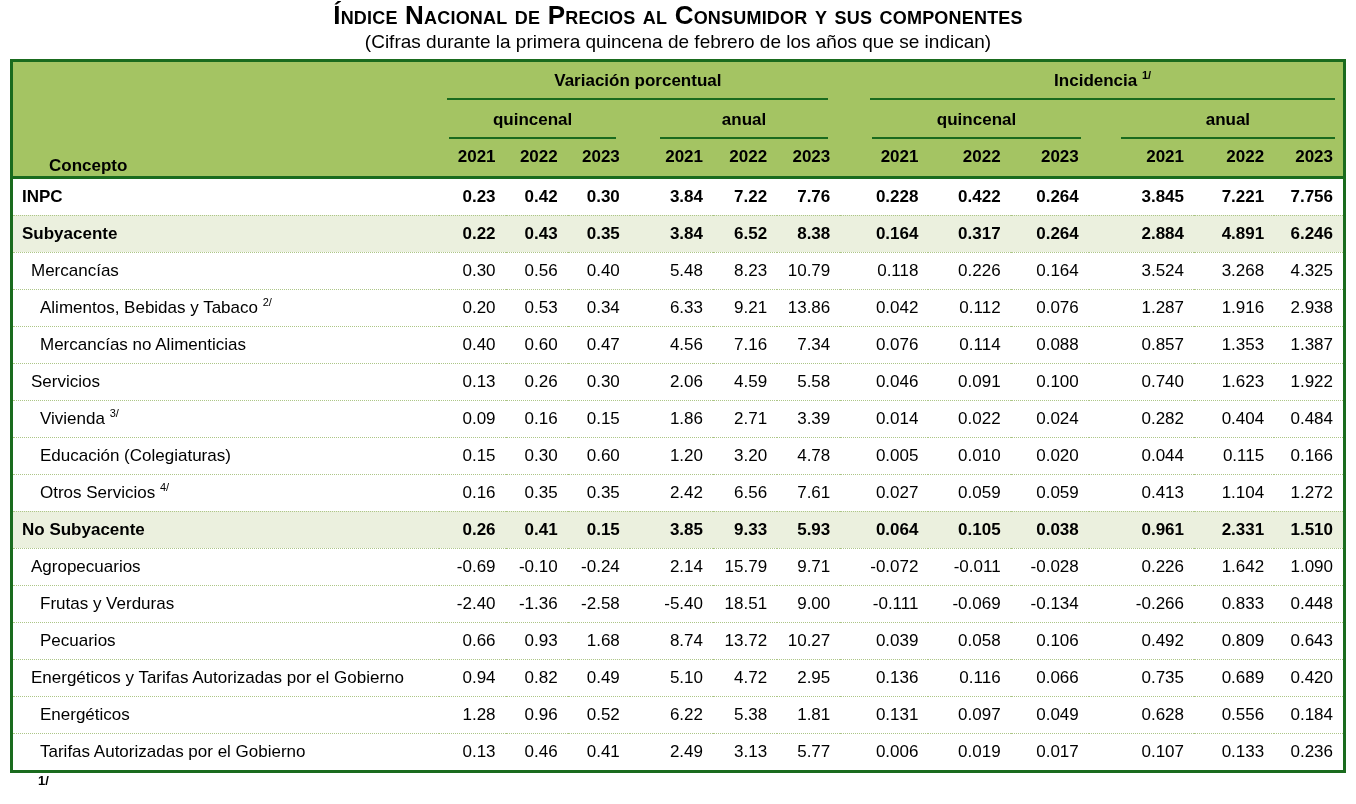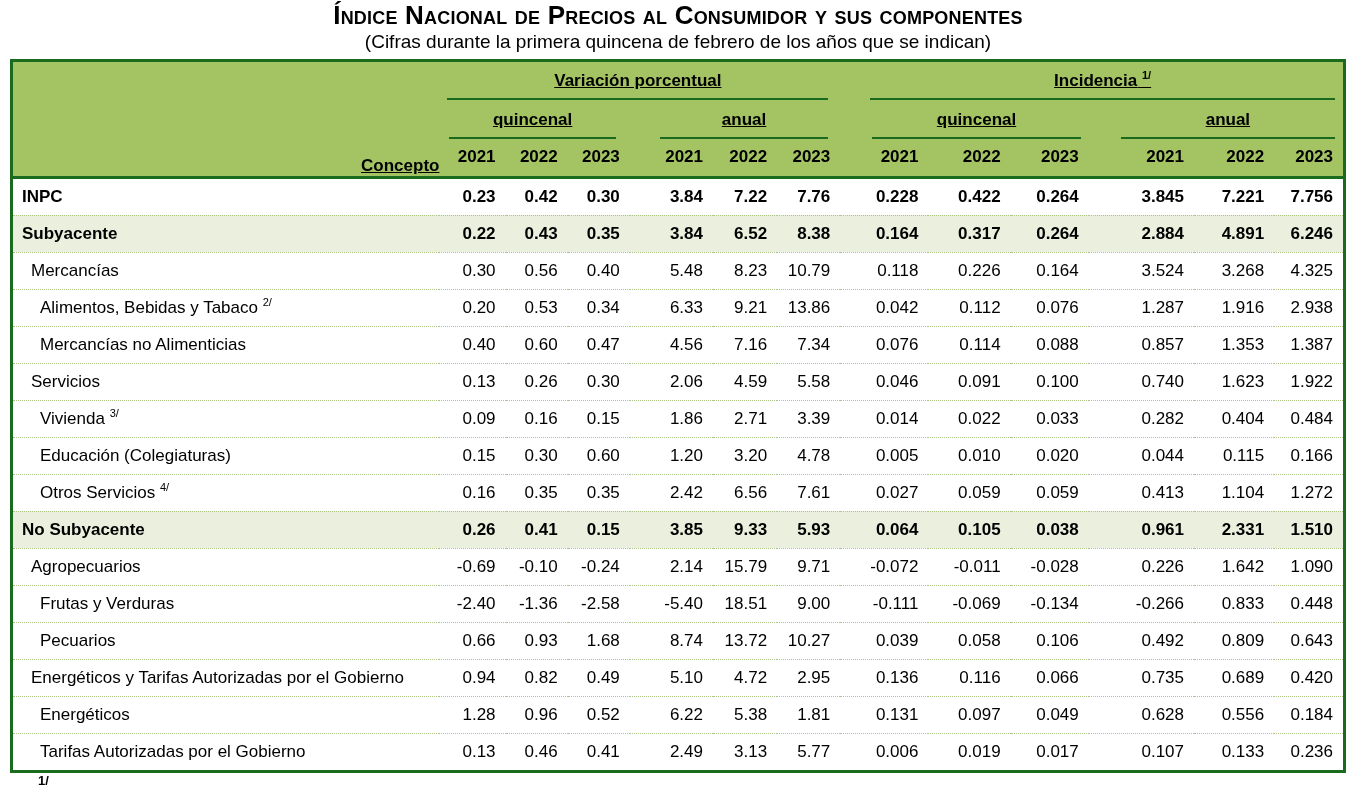--- a/index.html
+++ b/index.html
@@ -22,29 +22,29 @@
     text-align:center;font-size:19px;line-height:24px;margin-bottom:5px;
   }
   table{
     width:1336px;margin:0 10px;border-collapse:collapse;table-layout:fixed;
     border:3px solid var(--dg);
   }
   thead th{
     background:var(--hdr);font-weight:bold;font-size:17px;padding:0;
     vertical-align:middle;
   }
-  thead tr.hrow1 th, thead tr.hrow2 th{vertical-align:bottom;text-decoration:underline;}
+  thead tr.hrow1 th, thead tr.hrow2 th{vertical-align:bottom;}
   .grp-line{border-bottom:2px solid var(--dg);padding:9px 0 7px 0;text-align:center;}
   .g-var{margin:0 12px 0 8px;}
   .g-inc{margin:0 8px 0 30px;}
   .s-vq{margin:0 14px 0 10px;}
   .s-va{margin:0 12px 0 30px;}
   .s-iq{margin:0 8px 0 32px;}
   .s-ia{margin:0 8px 0 32px;}
-  .concepto-th{text-align:right;padding-left:36px;font-size:17px;}
+  .concepto-th{text-align:left;padding-left:36px;font-size:17px;}
   tr.hrow1{height:39px;}
   tr.hrow2{height:39px;}
   tr.hrow3{height:38px;border-bottom:3px solid var(--dg);}
   tr.hrow3 th{text-align:right;padding:0 10px 0 0;}
   sup.fn{font-size:11px;vertical-align:super;line-height:0;}
   tbody tr{border-bottom:1px dotted var(--dot);}
   tbody tr:last-child{border-bottom:none;}
   tbody tr.hl{background:var(--hl);}
   tbody tr.bold td{font-weight:bold;}
   tbody td{font-size:17px;line-height:22px;vertical-align:middle;}
@@ -212,21 +212,21 @@
       <tr>
         <td class="lbl ind2">Vivienda&nbsp;<sup class="fn">3/</sup></td>
         <td class="num">0.09</td>
         <td class="num">0.16</td>
         <td class="num">0.15</td>
         <td class="num">1.86</td>
         <td class="num">2.71</td>
         <td class="num">3.39</td>
         <td class="num">0.014</td>
         <td class="num">0.022</td>
-        <td class="num">0.033</td>
+        <td class="num">0.024</td>
         <td class="num">0.282</td>
         <td class="num">0.404</td>
         <td class="num">0.484</td>
       </tr>
       <tr>
         <td class="lbl ind2">Educación (Colegiaturas)</td>
         <td class="num">0.15</td>
         <td class="num">0.30</td>
         <td class="num">0.60</td>
         <td class="num">1.20</td>

